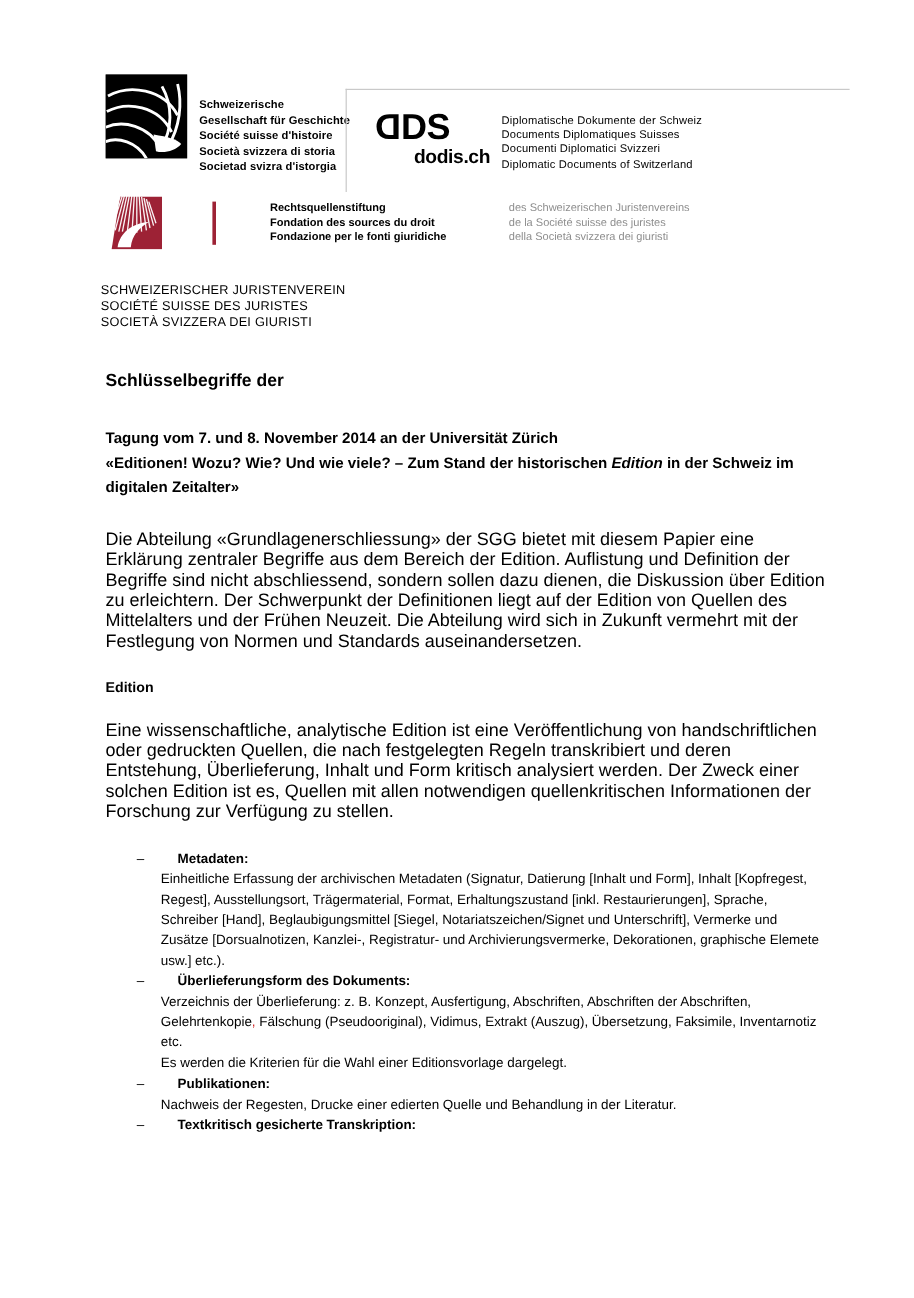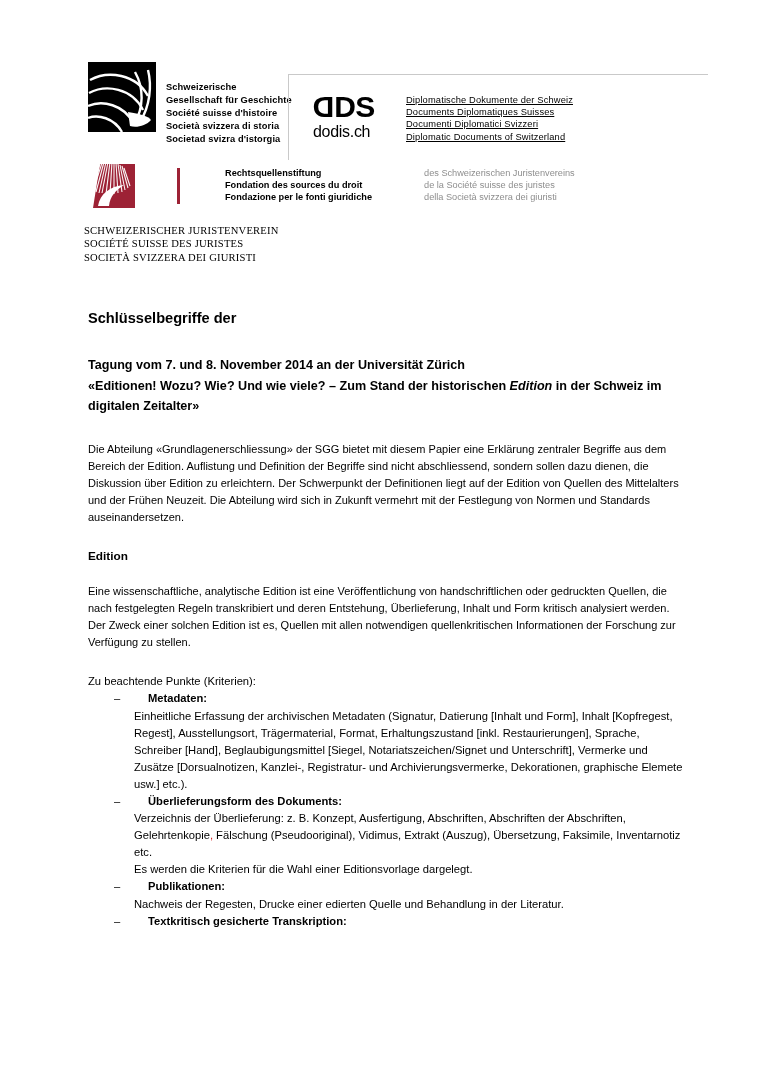--- a/index.html
+++ b/index.html
@@ -82,33 +82,33 @@
     line-height: 30px;
     display: block;
     height: 30px;
   }
   .dds-word .rev-d {
     display: inline-block;
     transform: scaleX(-1);
   }
   .dds-sub {
     font-size: 16px;
-    font-weight: normal;
+    font-weight: bold;
     letter-spacing: -0.3px;
     display: block;
     margin-top: 2px;
+    margin-left: 32px;
   }
   .dds-langs {
-    margin-left: 15px;
+    margin-left: 27px;
     font-size: 9.3px;
     line-height: 12.2px;
     letter-spacing: 0.15px;
     white-space: nowrap;
     padding-top: 2px;
-    text-decoration: underline;
   }
 
   
   .rq-band {
     position: absolute;
     left: 88px;
     top: 160px;
     display: flex;
     align-items: flex-start;
     gap: 40px;
@@ -142,25 +142,24 @@
     font-size: 9.2px;
     line-height: 11.8px;
     color: #8e8e8e;
     white-space: nowrap;
   }
 
   
   .sjv {
     position: absolute;
     left: 84px;
-    top: 224px;
+    top: 236px;
     font-size: 10.6px;
     line-height: 13.4px;
     letter-spacing: 0.2px;
-    font-family: Liberation Serif, serif;
   }
 
   
   .content {
     position: absolute;
     left: 88px;
     top: 308px;
     width: 600px;
   }
   .title-main {
@@ -171,21 +170,21 @@
   }
   .title-sub {
     font-size: 12.6px;
     font-weight: bold;
     line-height: 20.5px;
     margin: 0 0 24px 0;
   }
   .title-sub i { font-style: italic; }
 
   p.body-text {
-    font-size: 11px;
+    font-size: 15px;
     line-height: 17.1px;
     margin: 0 0 22px 0;
   }
   h2.section-head {
     font-size: 11.8px;
     font-weight: bold;
     line-height: 16px;
     margin: 0 0 19px 0;
   }
   .lead-line {
@@ -322,21 +321,20 @@
       <div>Tagung vom 7. und 8. November 2014 an der Universität Zürich</div>
       <div><span>«Editionen! Wozu? Wie? Und wie viele? – Zum Stand der historischen </span><i>Edition</i><span> in der Schweiz im digitalen Zeitalter»</span></div>
     </div>
 
     <p class="body-text">Die Abteilung «Grundlagenerschliessung» der SGG bietet mit diesem Papier eine Erklärung zentraler Begriffe aus dem Bereich der Edition. Auflistung und Definition der Begriffe sind nicht abschliessend, sondern sollen dazu dienen, die Diskussion über Edition zu erleichtern. Der Schwerpunkt der Definitionen liegt auf der Edition von Quellen des Mittelalters und der Frühen Neuzeit. Die Abteilung wird sich in Zukunft vermehrt mit der Festlegung von Normen und Standards auseinandersetzen.</p>
 
     <h2 class="section-head">Edition</h2>
 
     <p class="body-text">Eine wissenschaftliche, analytische Edition ist eine Veröffentlichung von handschriftlichen oder gedruckten Quellen, die nach festgelegten Regeln transkribiert und deren Entstehung, Überlieferung, Inhalt und Form kritisch analysiert werden. Der Zweck einer solchen Edition ist es, Quellen mit allen notwendigen quellenkritischen Informationen der Forschung zur Verfügung zu stellen.</p>
 
-    <p class="lead-line">Zu beachtende Punkte (Kriterien):</p>
 
     <ul class="crit-list">
 
       <li>
         <span class="dash">–</span>
         <span class="crit-term">Metadaten:</span>
         <span class="crit-desc">Einheitliche Erfassung der archivischen Metadaten (Signatur, Datierung [Inhalt und Form], Inhalt [Kopfregest, Regest], Ausstellungsort, Trägermaterial, Format, Erhaltungszustand [inkl. Restaurierungen], Sprache, Schreiber [Hand], Beglaubigungsmittel [Siegel, Notariatszeichen/Signet und Unterschrift], Vermerke und Zusätze [Dorsualnotizen, Kanzlei-, Registratur- und Archivierungsvermerke, Dekorationen, graphische Elemete usw.] etc.).</span>
       </li>
 
       <li>

